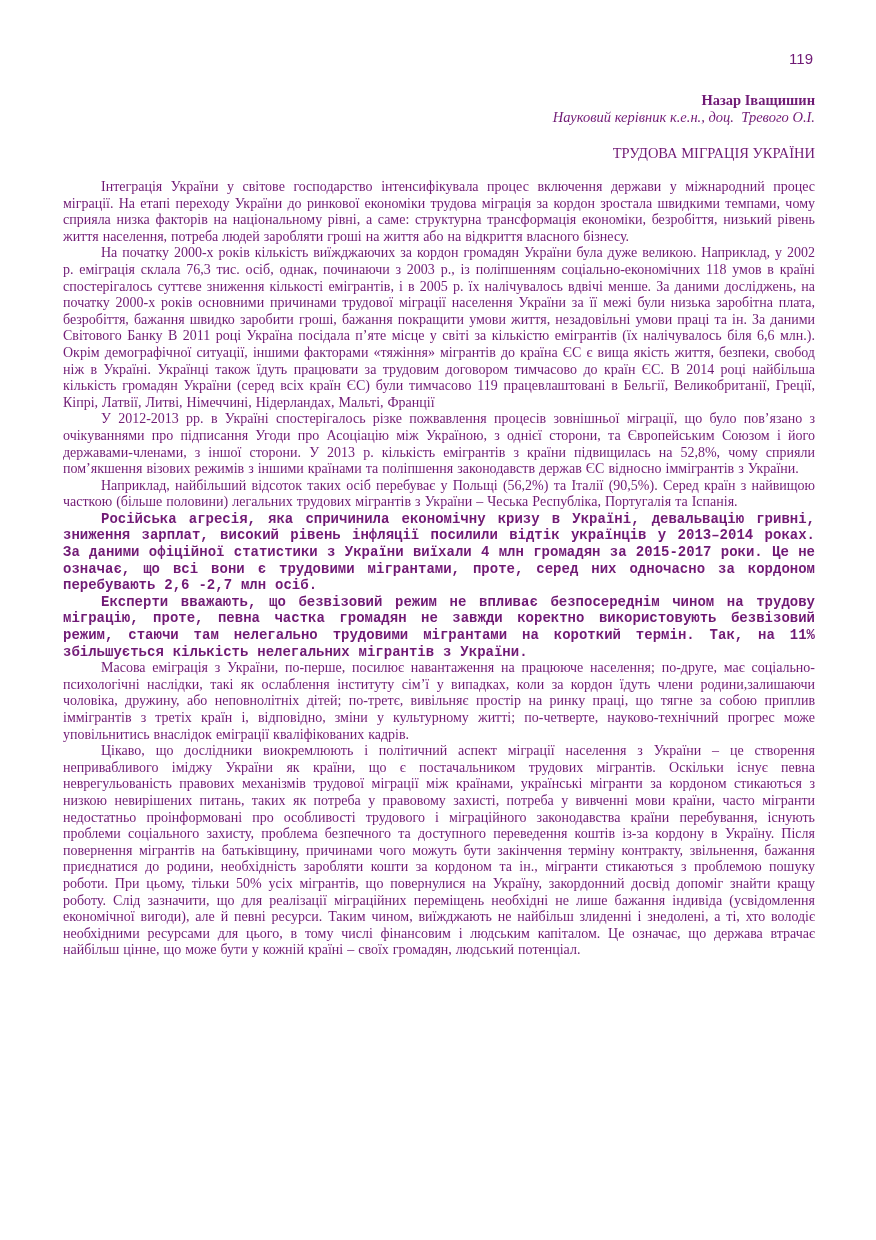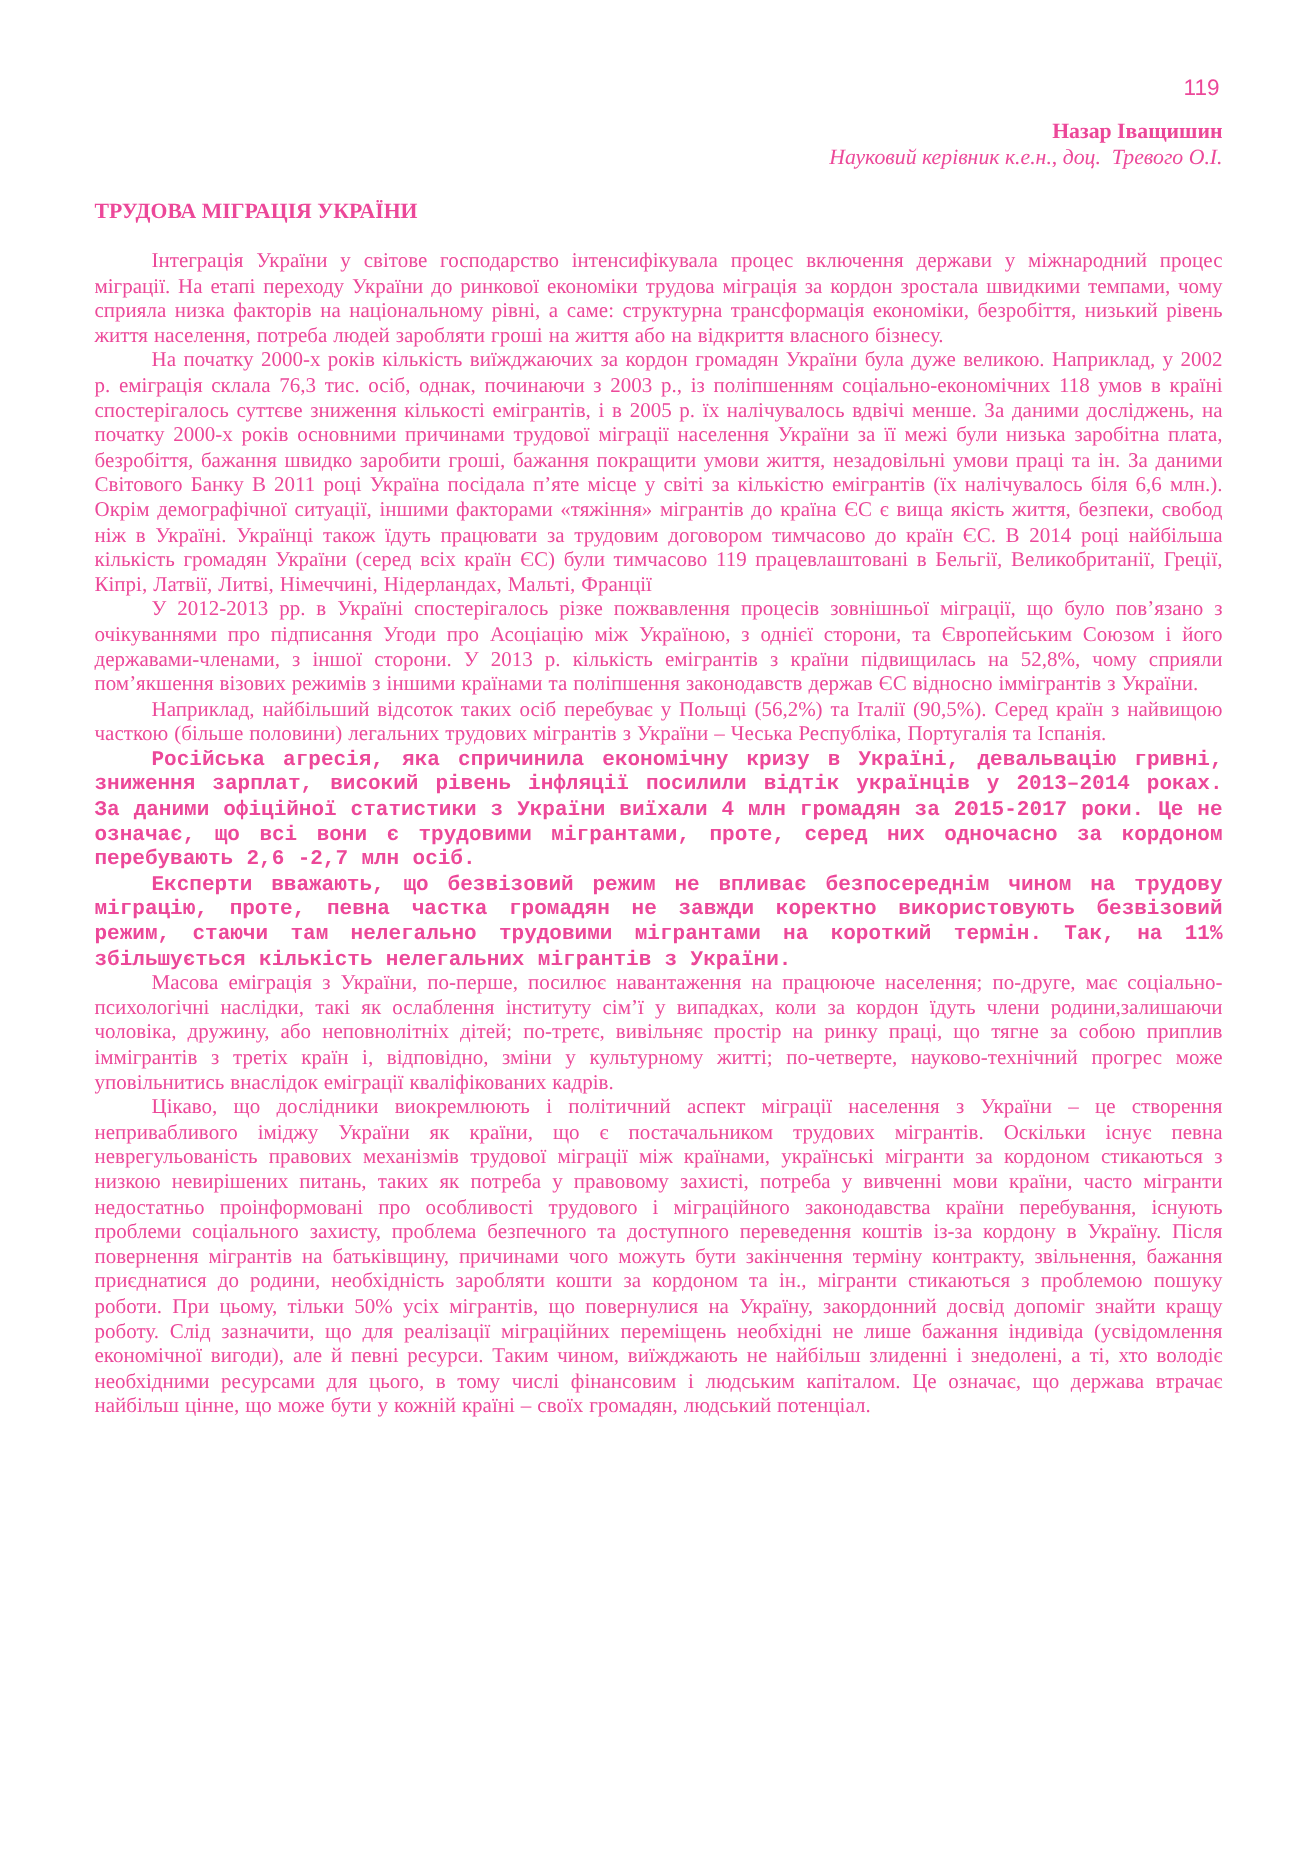--- a/index.html
+++ b/index.html
@@ -6,50 +6,50 @@
     margin: 0;
     padding: 0;
     background: #ffffff;
   }
   .page {
     position: relative;
     width: 876px;
     height: 1240px;
     margin: 0 auto;
     background: #ffffff;
-    color: #ec4899;
+    color: #701a75;
     font-family: "Liberation Serif", "DejaVu Serif", serif;
     box-sizing: border-box;
     padding: 50px 61px 0 63px;
     overflow: hidden;
   }
   .page-number {
     text-align: right;
     font-family: "Liberation Sans", "DejaVu Sans", sans-serif;
     font-size: 15px;
     line-height: 18px;
     padding-right: 2px;
   }
   .byline {
     text-align: right;
     font-size: 14.5px;
     line-height: 17px;
   }
   .byline.author {
-    margin-top: 12px;
+    margin-top: 24px;
     font-weight: bold;
   }
   .byline.supervisor {
     font-style: italic;
     white-space: pre;
     text-align: right;
   }
   .doc-title {
-    text-align: left;
-    font-weight: bold;
+    text-align: right;
+    font-weight: normal;
     font-size: 14.5px;
     line-height: 17px;
     margin: 19px 0 17px 0;
   }
   .body-text p {
     margin: 0;
     text-align: justify;
     text-indent: 38px;
     font-size: 14px;
     line-height: 16.6px;

